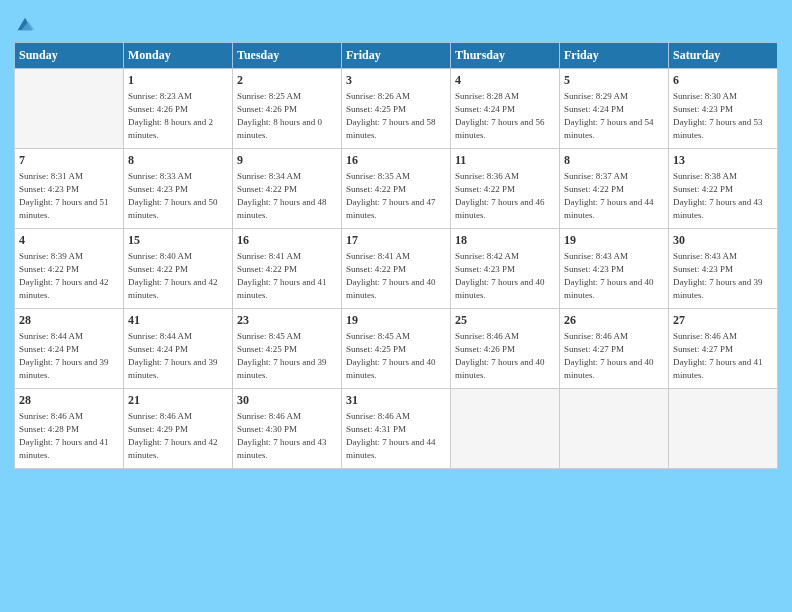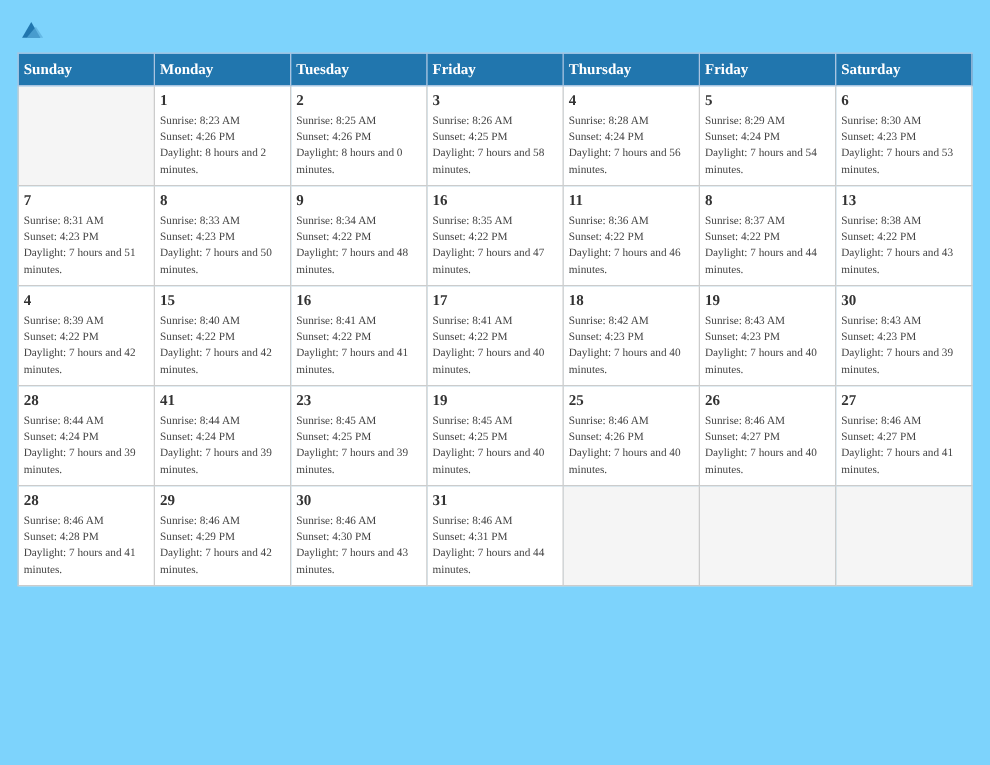--- a/index.html
+++ b/index.html
@@ -249,21 +249,21 @@
             <div class="day-num">27</div>
             <div class="day-info">Sunrise: 8:46 AM<br>Sunset: 4:27 PM<br>Daylight: 7 hours and 41 minutes.</div>
           </td>
         </tr>
         <tr>
           <td>
             <div class="day-num">28</div>
             <div class="day-info">Sunrise: 8:46 AM<br>Sunset: 4:28 PM<br>Daylight: 7 hours and 41 minutes.</div>
           </td>
           <td>
-            <div class="day-num">29</div>
+            <div class="day-num">21</div>
             <div class="day-info">Sunrise: 8:46 AM<br>Sunset: 4:29 PM<br>Daylight: 7 hours and 42 minutes.</div>
           </td>
           <td>
             <div class="day-num">30</div>
             <div class="day-info">Sunrise: 8:46 AM<br>Sunset: 4:30 PM<br>Daylight: 7 hours and 43 minutes.</div>
           </td>
           <td>
             <div class="day-num">31</div>
             <div class="day-info">Sunrise: 8:46 AM<br>Sunset: 4:31 PM<br>Daylight: 7 hours and 44 minutes.</div>
           </td>

